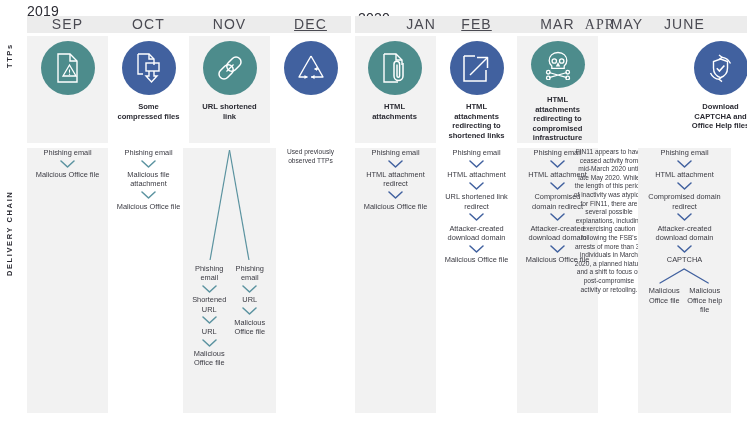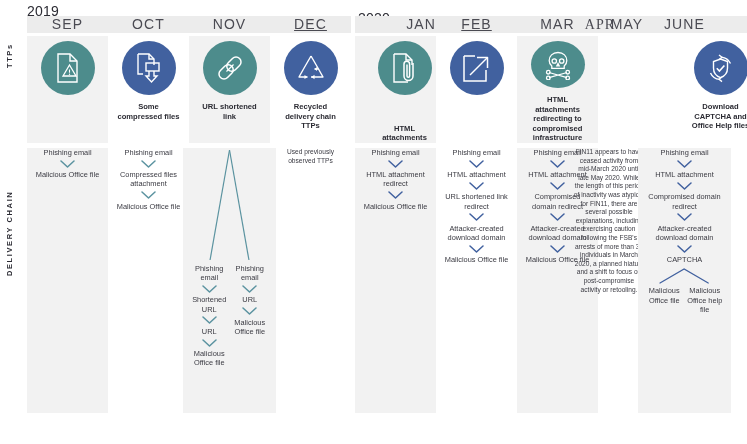--- a/index.html
+++ b/index.html
@@ -175,42 +175,42 @@
       <div class="circ" style="background:#41619f;">
           <svg width="32" height="30" viewBox="0 0 32 30" fill="none" stroke="#fff" stroke-width="1.4" stroke-linejoin="round">
       <path d="M16 3 l7.5 13 h-4 M16 3 l-7.5 13"></path>
       <path d="M19.5 16 l2.5 -2 v4 z" fill="#fff" stroke="none"></path>
       <path d="M8.5 16 l-4.5 8 h8.5"></path>
       <path d="M12.5 24 l-3 -2 v4 z" fill="#fff" stroke="none"></path>
       <path d="M23.5 16 l4.5 8 h-12"></path>
       <path d="M16.5 24 l3 -2.2 v4.4 z" fill="#fff" stroke="none"></path>
     </svg>
         </div>
-      <div class="ttp-text">Recycled delivery chain TTPs</div>
     </div>
       <div class="ttp-panel" style="left:355px;width:81px;"></div>
-      <div class="ttp-cell" style="left:370px;width:69px;justify-content:space-between;">
+      <div class="ttp-cell" style="left:360px;width:69px;">
       <div class="circ" style="background:#4d8c8c;">
           <svg width="30" height="32" viewBox="0 0 30 32" fill="none" stroke="#fff" stroke-width="1.4">
       <path d="M4 2 h12 l6 6 v5"></path>
             <path d="M4 2 v28 h14"></path>
             <path d="M16 2 v6 h6"></path>
       <path d="M23 11 v13 a4.5 4.5 0 0 1 -9 0 v-12 a2.8 2.8 0 0 1 5.6 0 v12 a1.3 1.3 0 0 1 -2.6 0 v-11.5" stroke-width="1.5"></path>
     </svg>
         </div>
       <div class="ttp-text">HTML attachments</div>
     </div>
       <div class="ttp-cell" style="left:442px;width:69px;">
       <div class="circ" style="background:#41619f;">
           <svg width="31" height="31" viewBox="0 0 31 31" fill="none" stroke="#fff" stroke-width="1.5">
       <path d="M3 3 h11 M3 3 v25 h22 v-11"></path>
       <path d="M9 22 l17 -17"></path>
             <path d="M16 4.5 h10.5 v10.5" stroke-linejoin="round"></path>
     </svg>
         </div>
+      <div class="ttp-text">HTML attachments redirecting to shortened links</div>
     </div>
       <div class="ttp-panel" style="left:517px;width:81px;"></div>
       <div class="ttp-cell" style="left:523px;width:69px;">
       <div class="circ" style="background:#4d8c8c;">
           <svg width="30" height="30" viewBox="0 0 30 30" fill="none" stroke="#fff" stroke-width="1.3">
       <path d="M15 2.5 c-5.5 0 -8.8 3.6 -8.8 8 0 2.9 1.3 4.6 2.6 5.6 v2.3 h12.4 v-2.3 c1.3 -1 2.6 -2.7 2.6 -5.6 0 -4.4 -3.3 -8 -8.8 -8 z"></path>
       <circle cx="11.3" cy="11" r="2.2"></circle>
             <circle cx="18.7" cy="11" r="2.2"></circle>
       <path d="M15 13.5 l-1.2 2.4 h2.4 z"></path>
       <path d="M6 22.5 l18 5.2 M24 22.5 l-18 5.2"></path>
@@ -241,21 +241,21 @@
         <svg class="chev" width="15" height="8" viewBox="0 0 15 8" fill="none" stroke="#5b93a0" stroke-width="1.5" stroke-linecap="round" stroke-linejoin="round">
           <path d="M1 1 L7.5 7 L14 1"></path>
         </svg>
         <div class="step">Malicious Office file</div>
       </div>
       <div class="dc-cell" style="left:114px;width:69px;height:265px;">
         <div class="step">Phishing email</div>
         <svg class="chev" width="15" height="8" viewBox="0 0 15 8" fill="none" stroke="#5b93a0" stroke-width="1.5" stroke-linecap="round" stroke-linejoin="round">
           <path d="M1 1 L7.5 7 L14 1"></path>
         </svg>
-        <div class="step">Compressed files attachment</div>
+        <div class="step">Malicious file attachment</div>
         <svg class="chev" width="15" height="8" viewBox="0 0 15 8" fill="none" stroke="#5b93a0" stroke-width="1.5" stroke-linecap="round" stroke-linejoin="round">
           <path d="M1 1 L7.5 7 L14 1"></path>
         </svg>
         <div class="step">Malicious Office file</div>
       </div>
       <div class="dc-panel" style="left:183px;width:93px;height:265px;"></div>
       <div class="dc-cell" style="left:189px;width:81px;height:265px;">
         <svg width="81" height="115" viewBox="0 0 81 115" fill="none" stroke="#5b93a0" stroke-width="1.2" style="display:block;margin-bottom:1px;">
         <path d="M40.5 2 L21.060000000000002 112"></path>
         <path d="M40.5 2 L59.94 112"></path>

